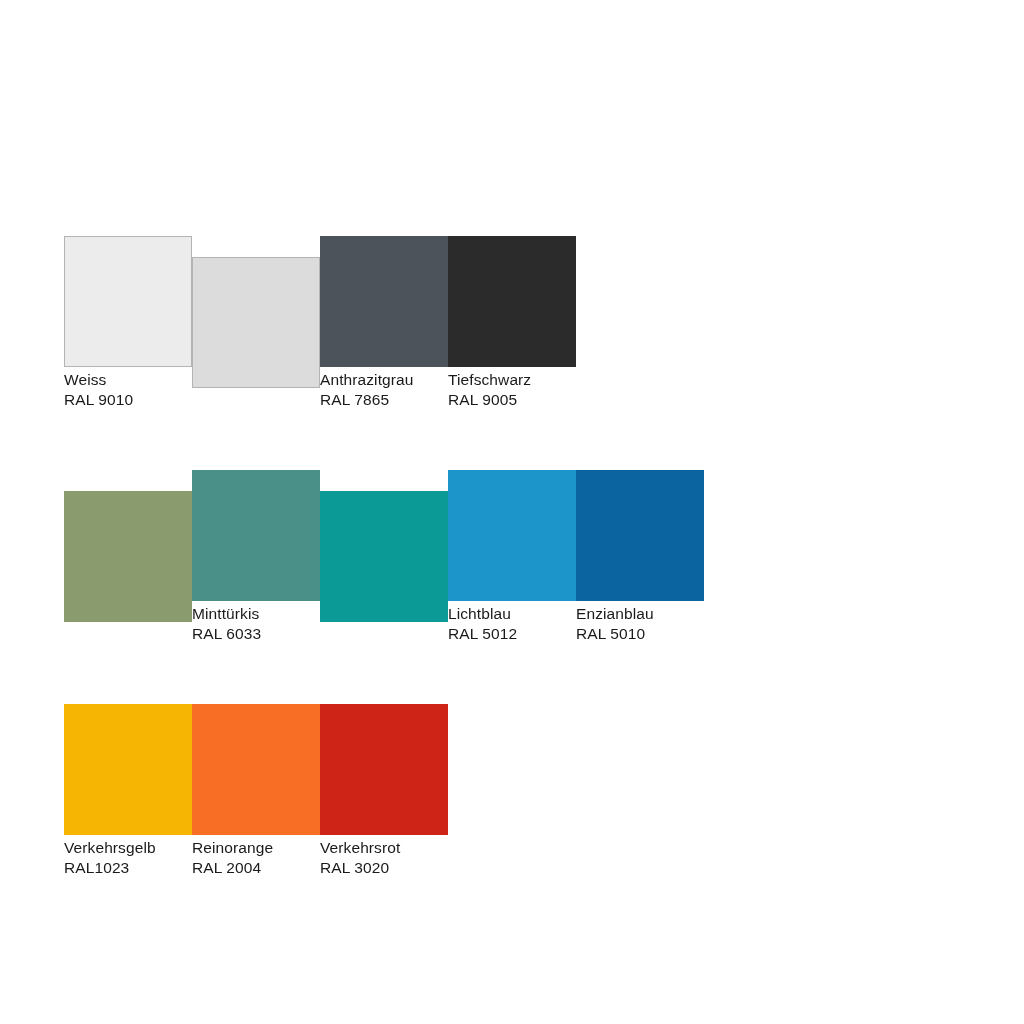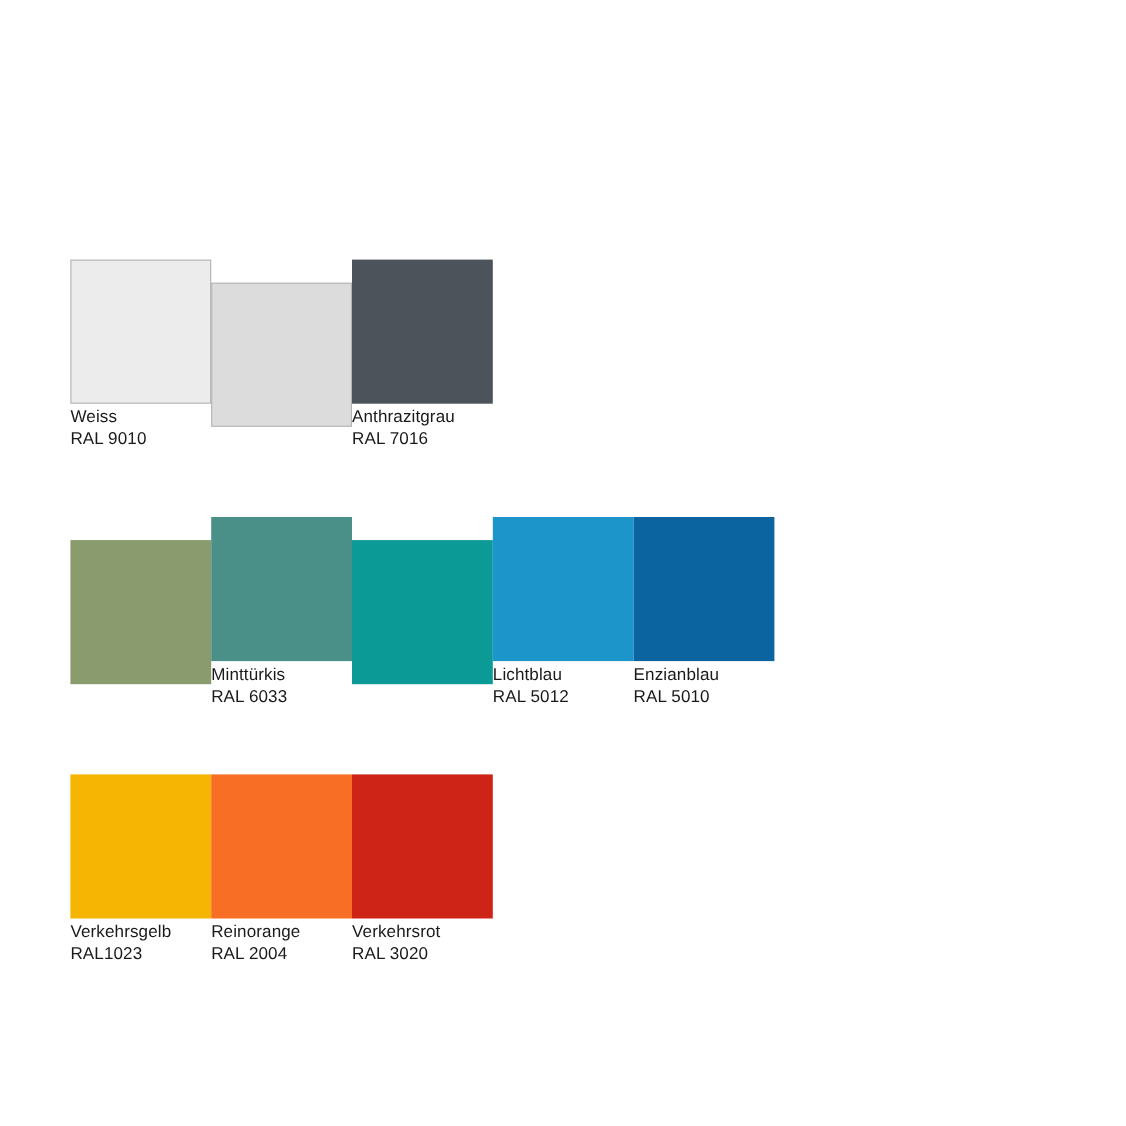--- a/index.html
+++ b/index.html
@@ -70,21 +70,28 @@
             <span class="swatch-code">RAL 9010</span>
           </div>
         </div>
         <div class="swatch-cell">
           <div class="swatch-chip bordered" style="background-color: rgb(220, 220, 220);"></div>
         </div>
         <div class="swatch-cell">
           <div class="swatch-chip" style="background-color: rgb(76, 83, 90);"></div>
           <div class="swatch-caption">
             <span class="swatch-name">Anthrazitgrau</span>
-            <span class="swatch-code">RAL 7016</span>
+            <span class="swatch-code">RAL 7865</span>
+          </div>
+        </div>
+        <div class="swatch-cell">
+          <div class="swatch-chip" style="background-color: rgb(43, 43, 43);"></div>
+          <div class="swatch-caption">
+            <span class="swatch-name">Tiefschwarz</span>
+            <span class="swatch-code">RAL 9005</span>
           </div>
         </div>
       </div>
       <div class="swatch-row">
         <div class="swatch-cell">
           <div class="swatch-chip" style="background-color: rgb(138, 156, 110);"></div>
         </div>
         <div class="swatch-cell">
           <div class="swatch-chip" style="background-color: rgb(75, 144, 136);"></div>
           <div class="swatch-caption">

